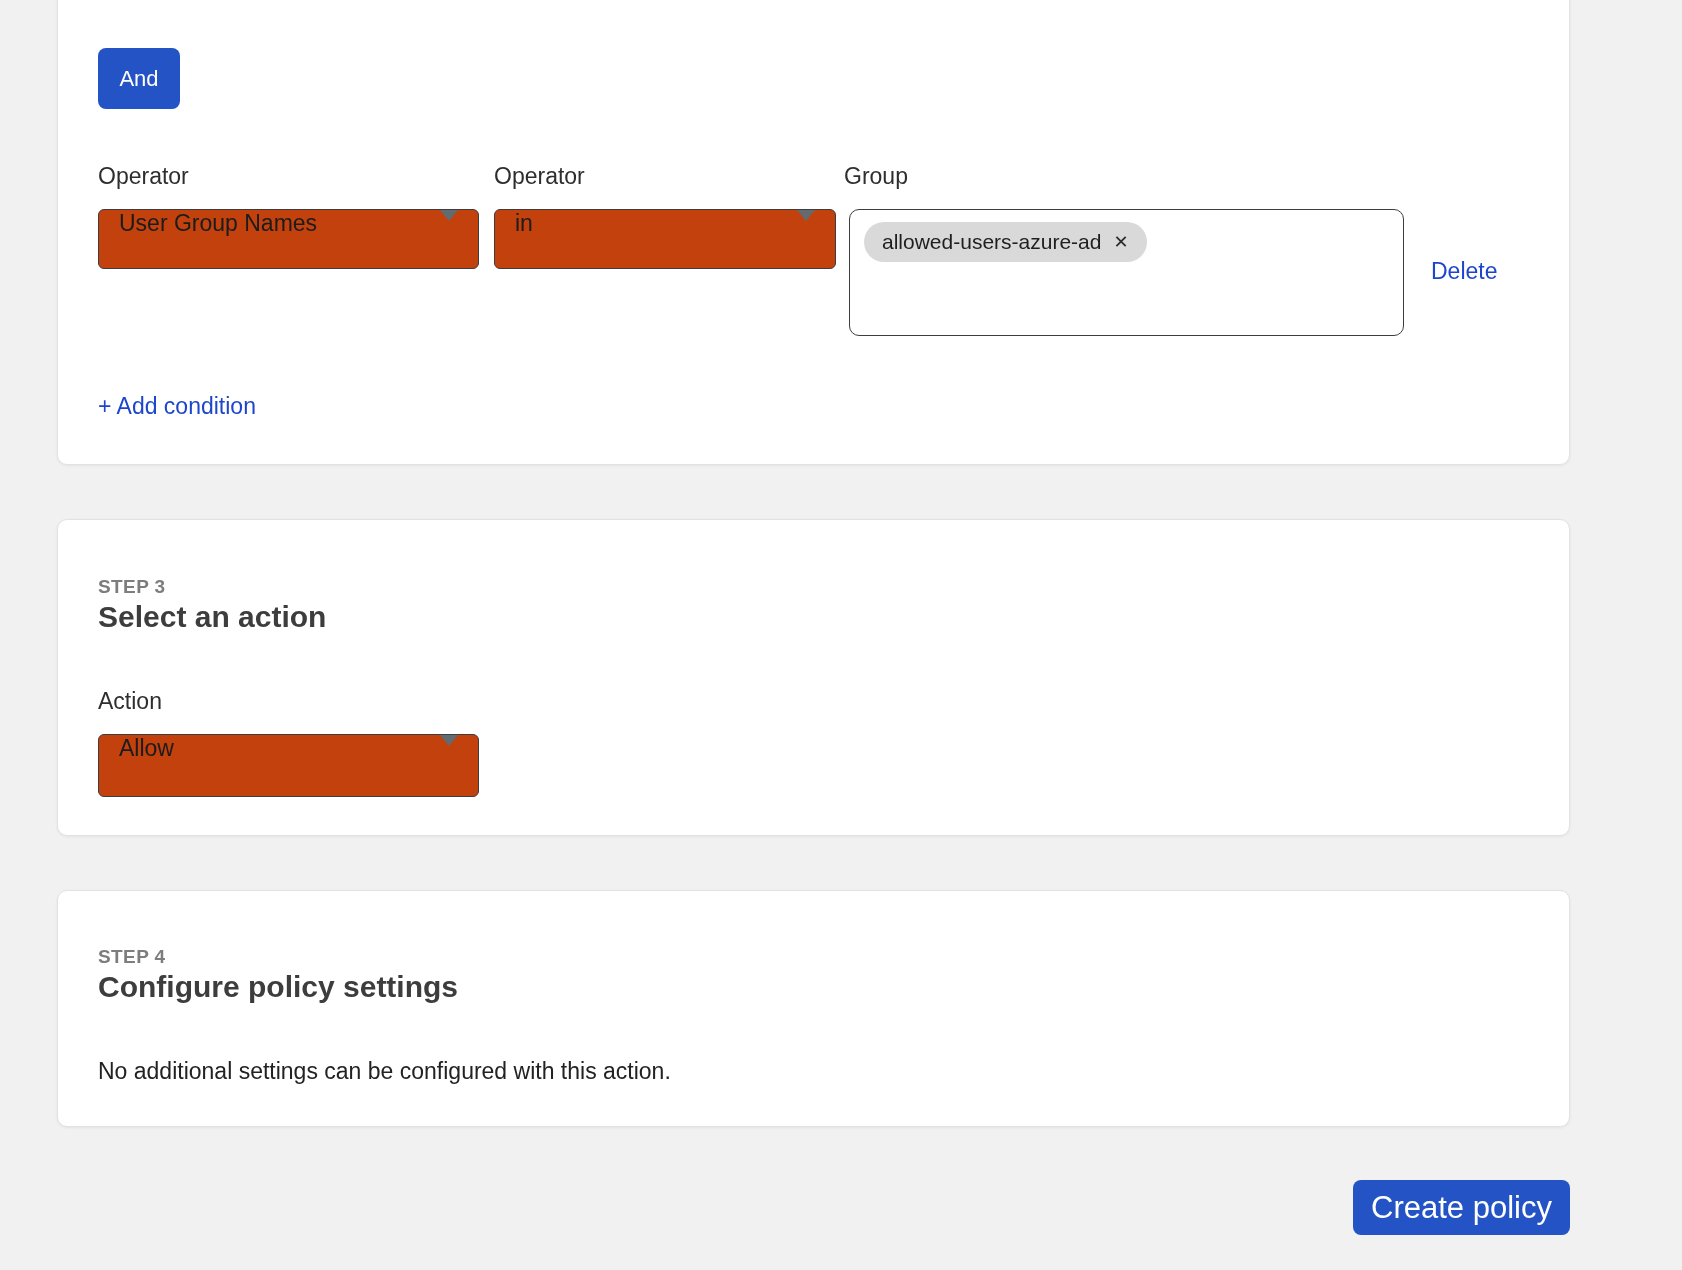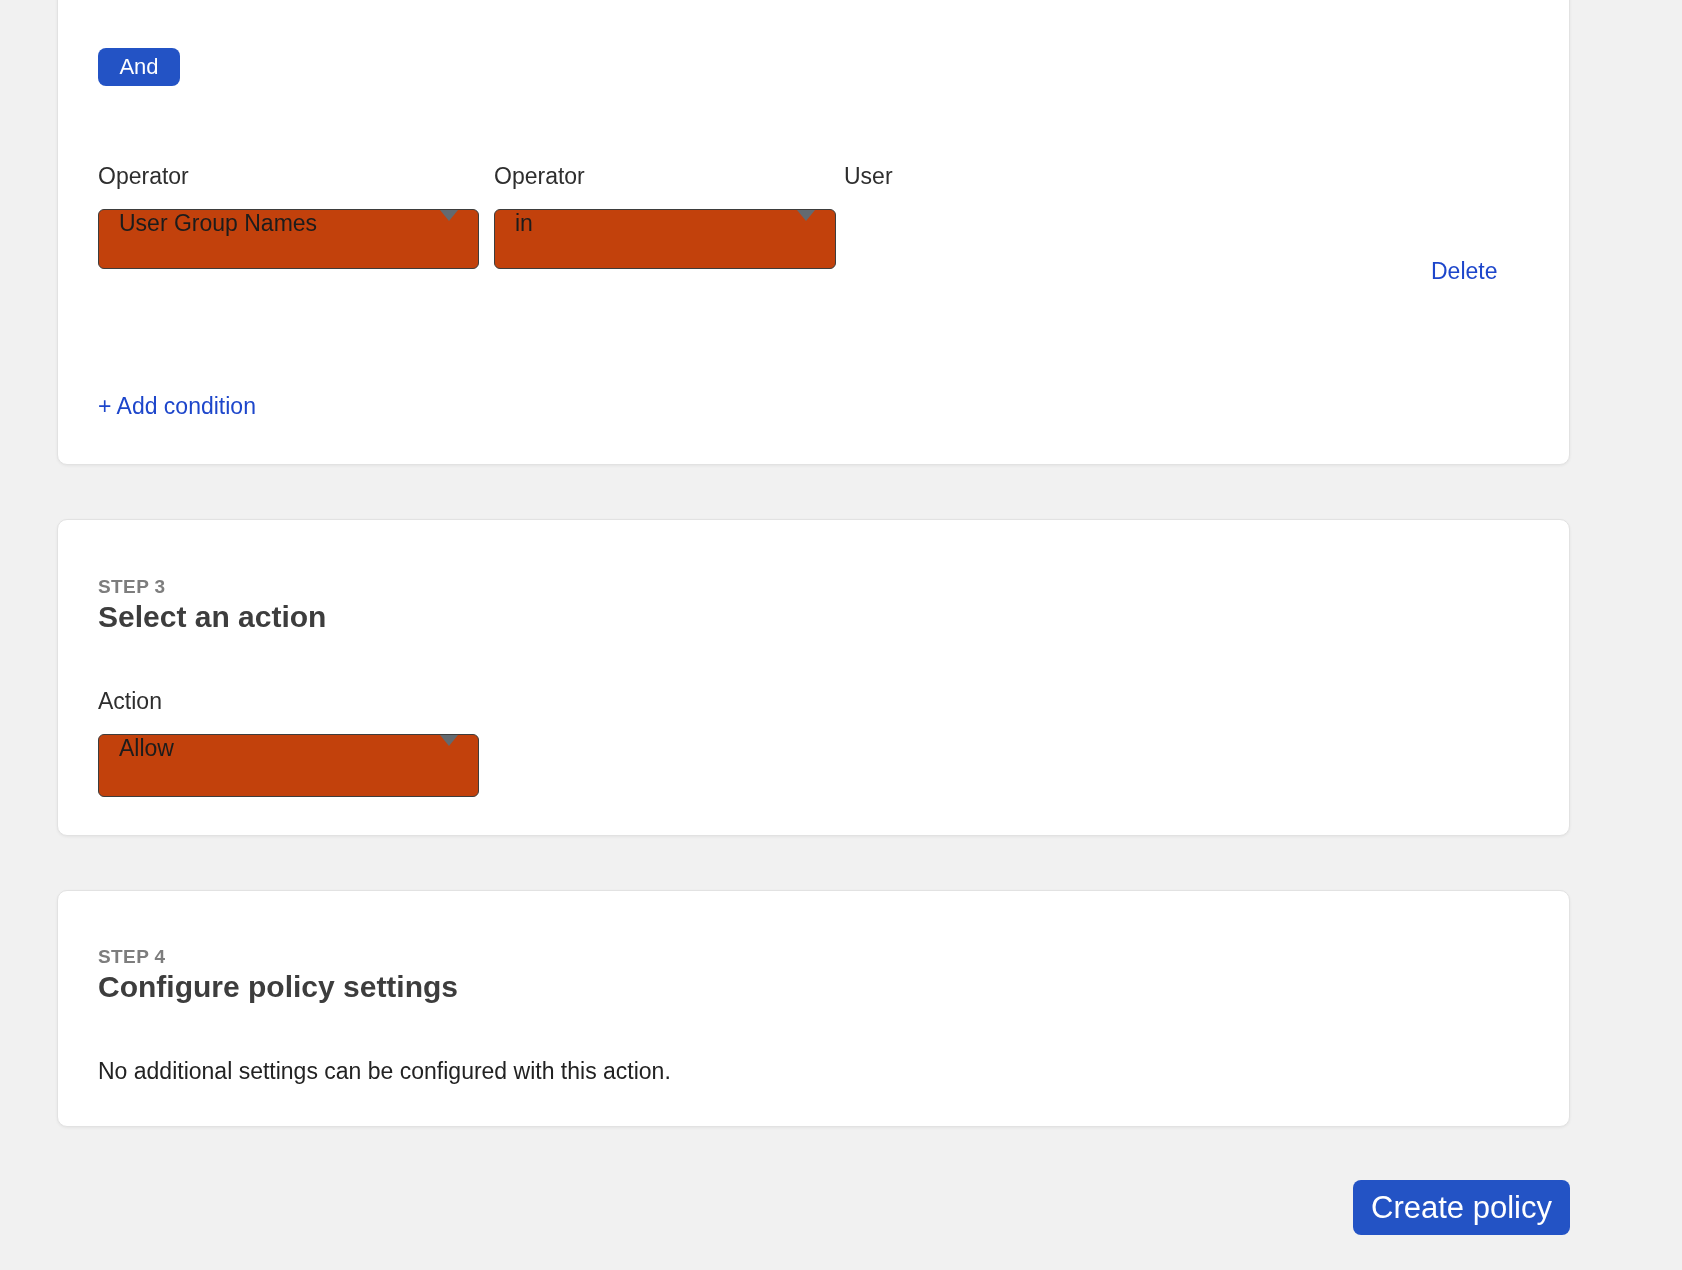--- a/index.html
+++ b/index.html
@@ -30,21 +30,21 @@
 
   .btn-primary{
     background:var(--accent);
     color:#ffffff;
     border:none;
     border-radius:8px;
     display:flex;align-items:center;justify-content:center;
     cursor:pointer;
     font-family:inherit;
   }
-  .and-btn{position:absolute;left:40px;top:69px;width:82px;height:38px;font-size:22px;}
+  .and-btn{position:absolute;left:40px;top:69px;width:82px;height:61px;font-size:22px;}
 
   .field-label{
     position:absolute;top:184px;
     font-size:23px;color:#2e2e2e;line-height:27px;
   }
   .lbl-selector{left:40px;}
   .lbl-operator{left:436px;}
   .lbl-value{left:786px;}
 
   .select{
@@ -123,32 +123,38 @@
 <body>
 
 <div class="canvas">
 
   <section class="card" id="card-condition">
 
     <button class="btn-primary and-btn">And</button>
 
     <div class="field-label lbl-selector">Operator</div>
     <div class="field-label lbl-operator">Operator</div>
-    <div class="field-label lbl-value">User</div>
+    <div class="field-label lbl-value">Group</div>
 
     <div class="select sel-selector">
       <span>User Group Names</span>
       <span class="caret"></span>
     </div>
 
     <div class="select sel-operator">
       <span>in</span>
       <span class="caret"></span>
     </div>
 
+    <div class="value-box">
+      <span class="tag">
+        <span>allowed-users-azure-ad</span>
+        <span class="tag-close">✕</span>
+      </span>
+    </div>
 
     <a class="link delete-link">Delete</a>
 
     <a class="link add-condition-link">+ Add condition</a>
   </section>
 
   <section class="card" id="card-step3">
     <div class="step-eyebrow">STEP 3</div>
     <h2 class="card-title">Select an action</h2>
     <div class="action-label">Action</div>

